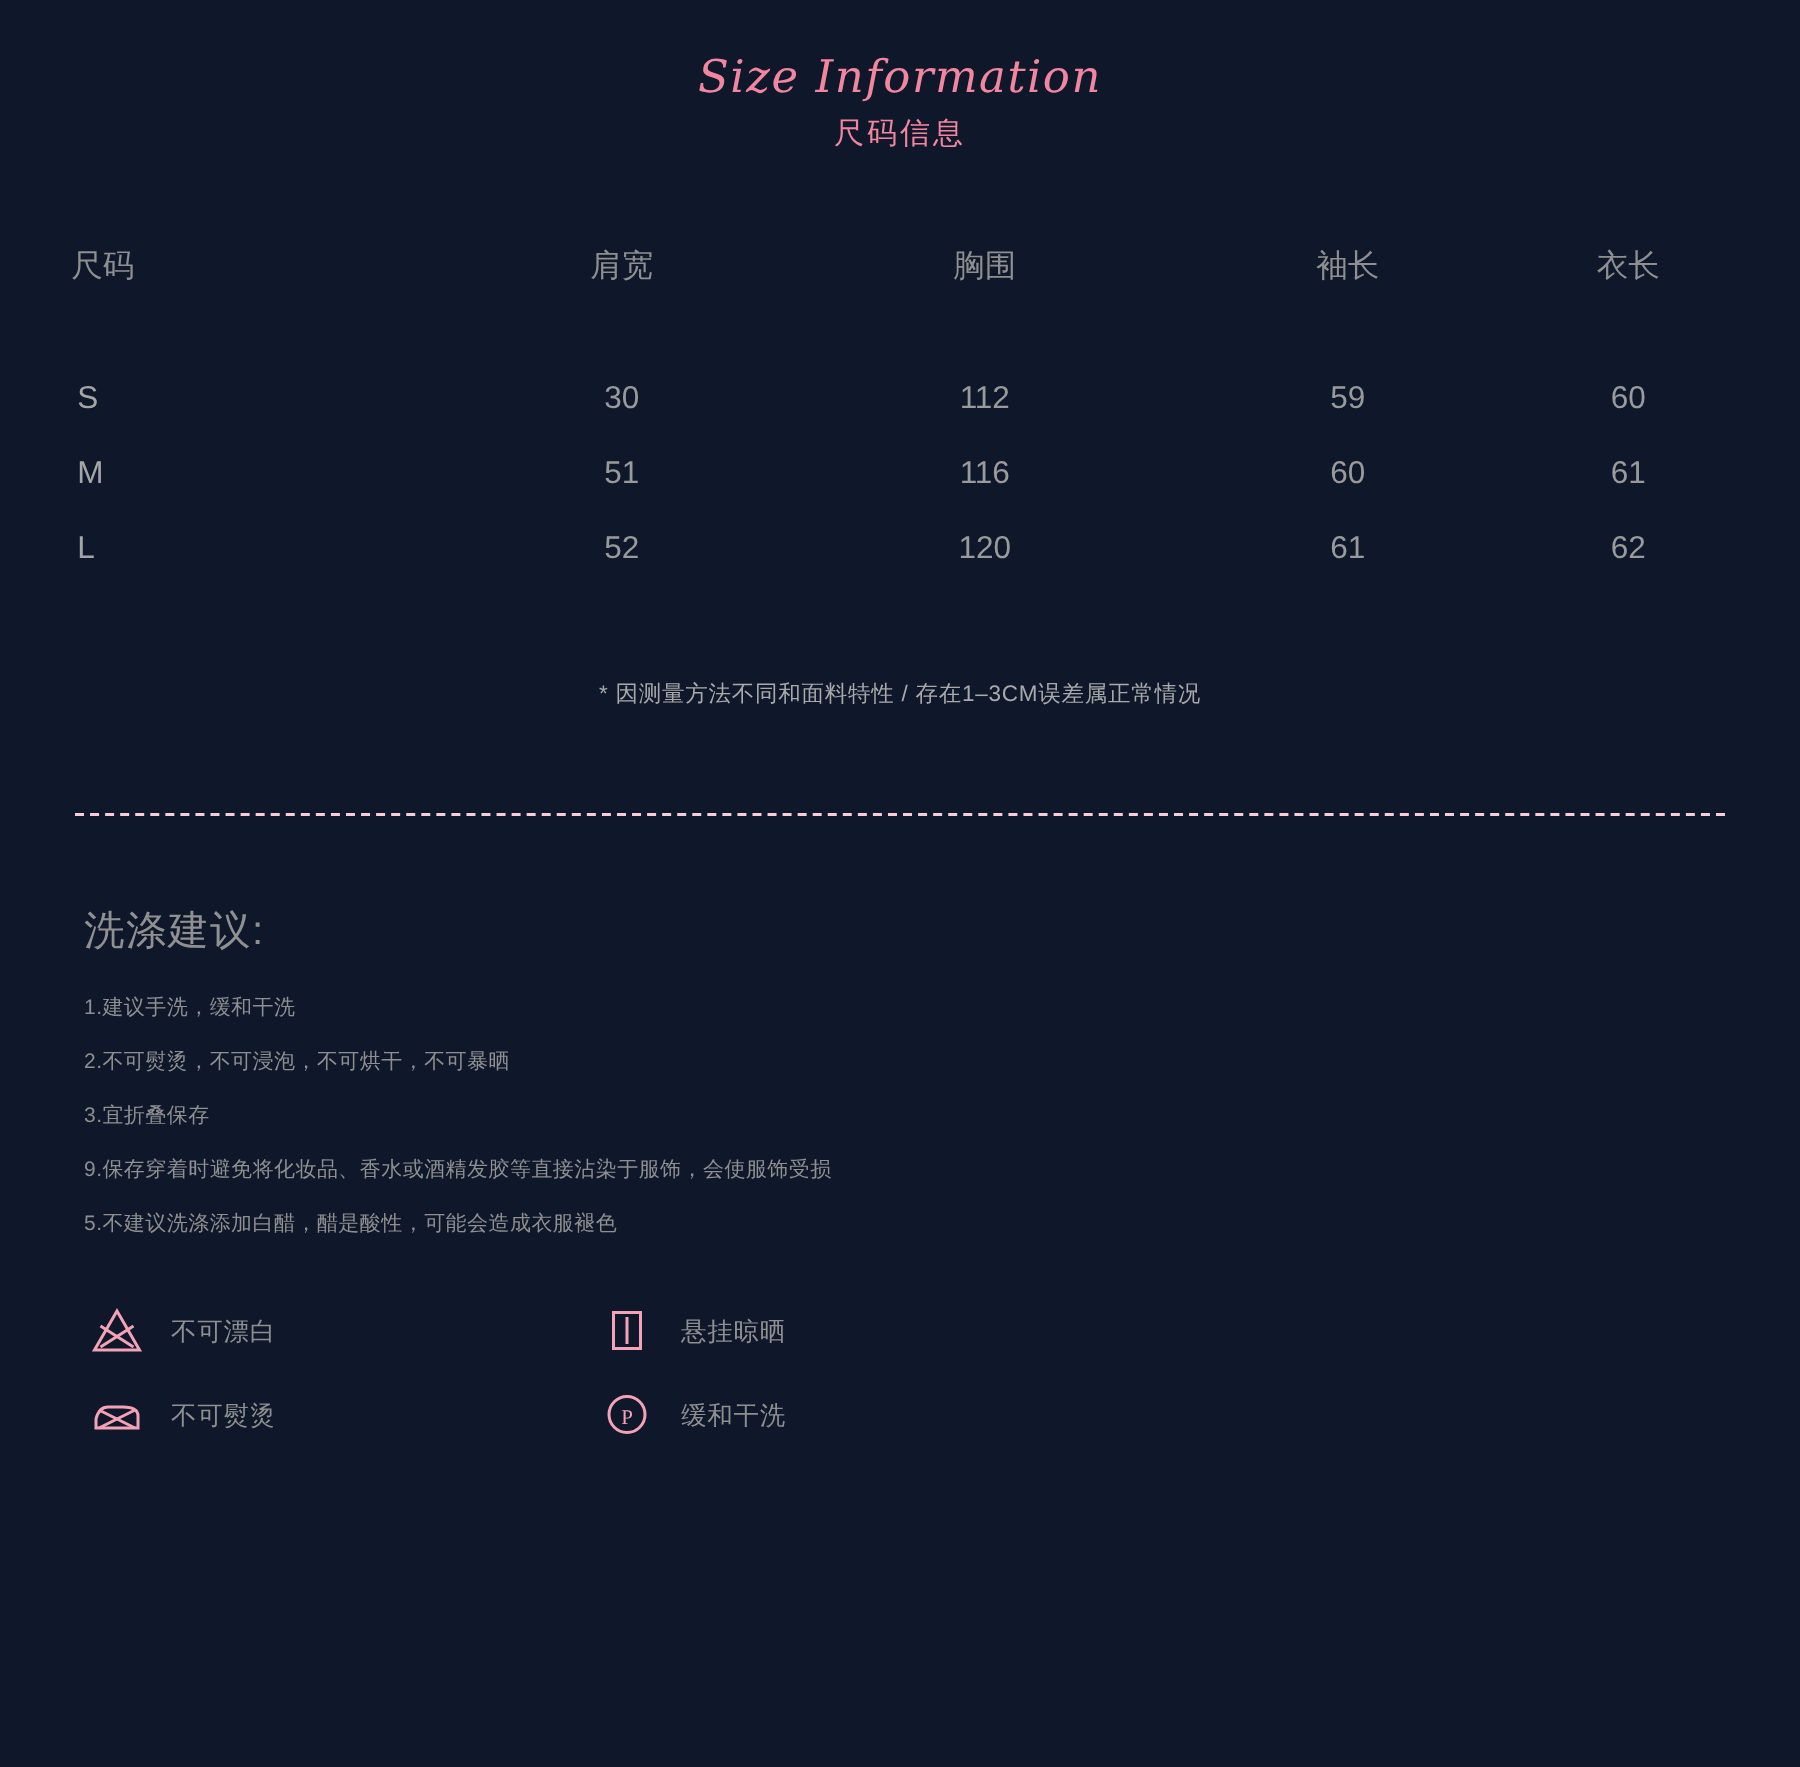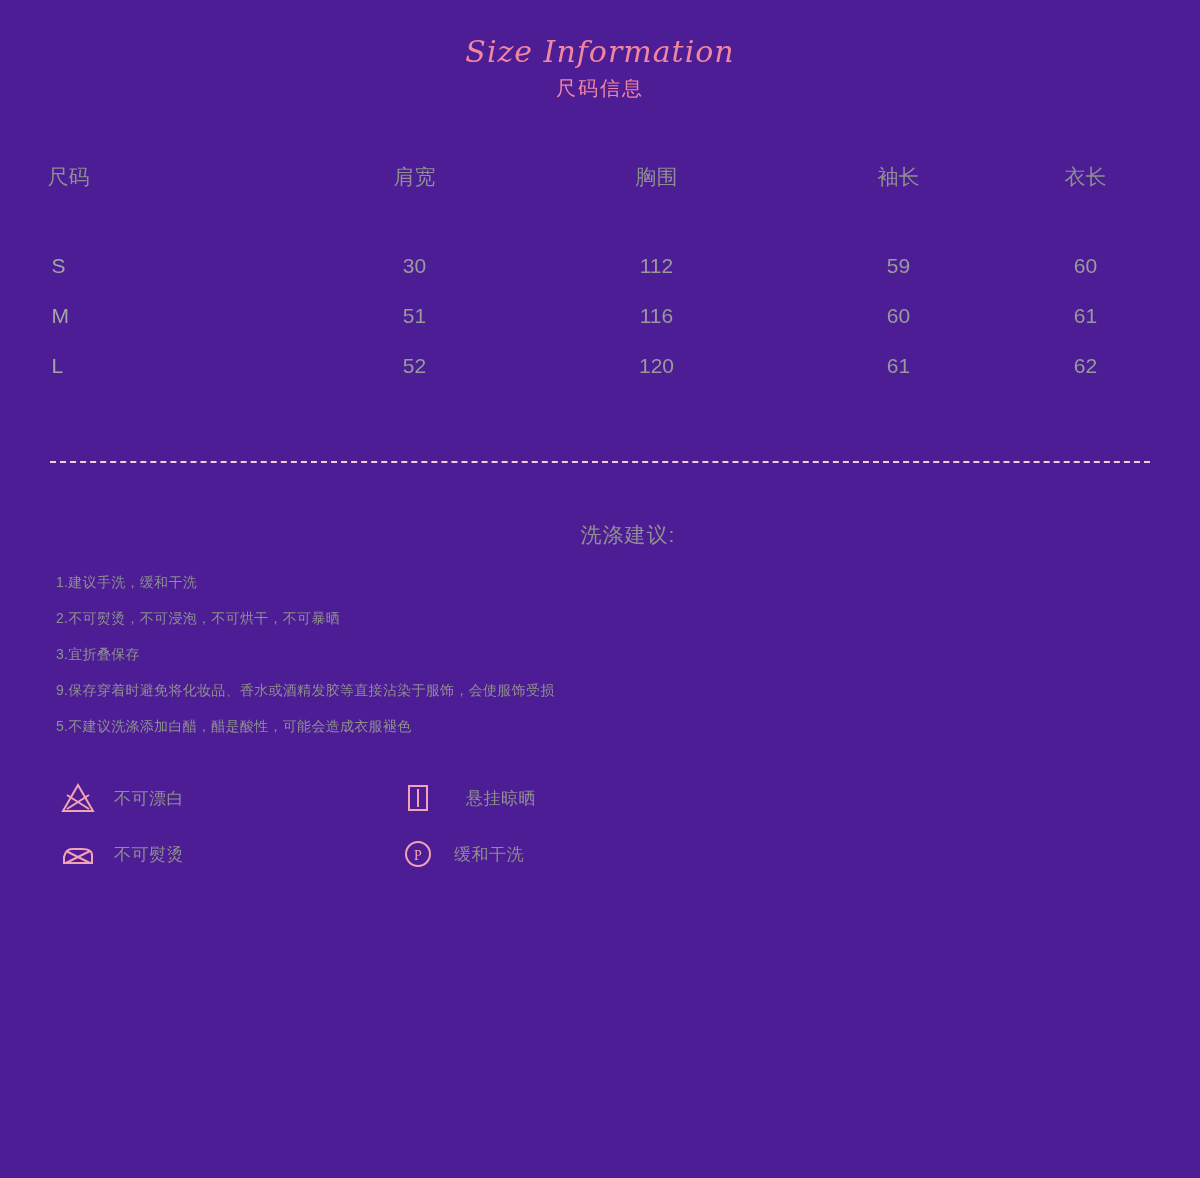--- a/index.html
+++ b/index.html
@@ -13,21 +13,21 @@
     font-family: "Liberation Sans", sans-serif;
     color: #8d8d8d;
     position: relative;
     overflow: hidden;
   }
 
   .page {
     width: 1200px;
     height: 1178px;
     position: relative;
-    background: #4c1d95;
+    background: #0f172a;
   }
 
   
   .header {
     text-align: center;
     padding-top: 32px;
   }
   .title-en {
     font-family: "DejaVu Serif", serif;
     font-style: italic;
@@ -84,24 +84,23 @@
     margin: 70px 50px 0 50px;
     border-top: 2px dashed #f7cdd7;
     height: 0;
   }
 
   
   .care {
     margin: 58px 0 0 56px;
   }
   .care-title {
-    font-size: 21px;
+    font-size: 27px;
     color: #909090;
     letter-spacing: 1px;
-    text-align: center;
   }
   .care-list {
     margin-top: 26px;
   }
   .care-item {
     font-size: 14px;
     color: #8f8f8f;
     line-height: 1;
     margin-bottom: 22px;
     letter-spacing: 0.3px;
@@ -115,21 +114,21 @@
     display: flex;
     align-items: center;
     margin-bottom: 18px;
   }
   .icon-cell {
     display: flex;
     align-items: center;
   }
   .icon-cell.c1 { width: 340px; }
   .icon-cell.c2 { width: 340px; }
-  .icon-cell.c3 { width: 300px; gap: 12px; }
+  .icon-cell.c3 { width: 300px; }
   .icon-box {
     width: 44px;
     height: 38px;
     display: flex;
     align-items: center;
     justify-content: center;
     flex: 0 0 auto;
   }
   .icon-label {
     font-size: 17px;
@@ -177,20 +176,21 @@
       <tr>
         <td class="col-size">L</td>
         <td>52</td>
         <td>120</td>
         <td>61</td>
         <td>62</td>
       </tr>
     </tbody>
   </table>
 
+  <div class="note">* 因测量方法不同和面料特性 / 存在1–3CM误差属正常情况</div>
 
   <div class="divider"></div>
 
   <div class="care">
     <div class="care-title">洗涤建议:</div>
     <div class="care-list">
       <div class="care-item">1.建议手洗，缓和干洗</div>
       <div class="care-item">2.不可熨烫，不可浸泡，不可烘干，不可暴晒</div>
       <div class="care-item">3.宜折叠保存</div>
       <div class="care-item">9.保存穿着时避免将化妆品、香水或酒精发胶等直接沾染于服饰，会使服饰受损</div>

